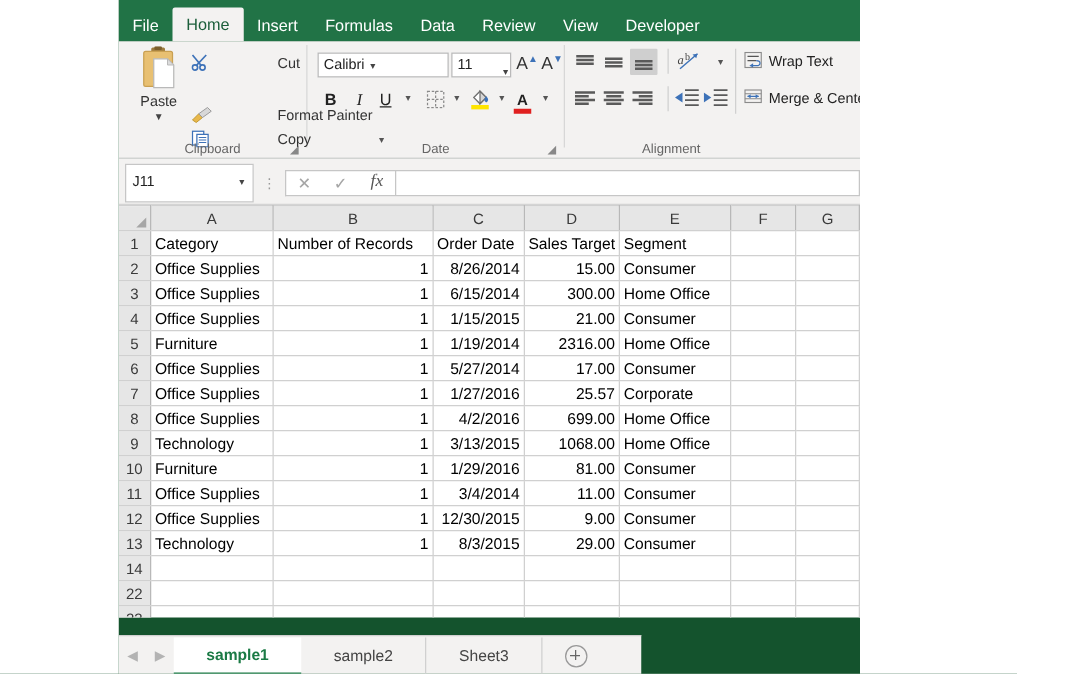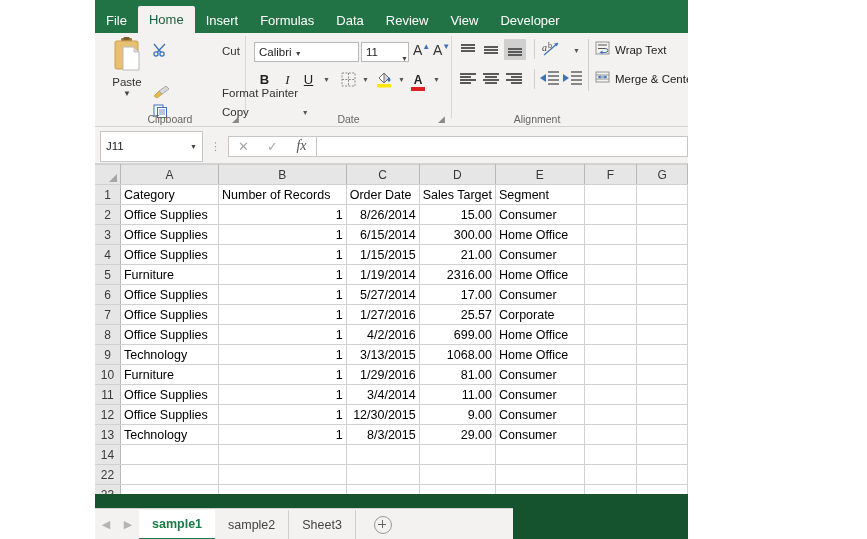--- a/index.html
+++ b/index.html
@@ -139,21 +139,21 @@
   
   .tabbar{
     position:absolute;left:0;top:508px;width:418px;height:31px;
     background:#f3f2f1;border-top:1px solid #d0d0d0;
     display:flex;align-items:center;
   }
   .navarrow{
     width:22px;text-align:center;font-size:11px;color:#b3b3b3;cursor:pointer;
   }
   .stab{
-    padding:0 13px;height:30px;line-height:30px;font-size:12.5px;
+    padding:0 26px;height:30px;line-height:30px;font-size:12.5px;
     color:#444;cursor:pointer;border-right:1px solid #d0d0d0;
   }
   .stab.active{
     background:#ffffff;color:#1b7a45;font-weight:bold;
     border-bottom:2.5px solid #1b7a45;border-right:none;
     height:28px;line-height:28px;
   }
   .addsheet{
     margin-left:18px;width:16px;height:16px;border:1px solid #999;
     border-radius:50%;position:relative;cursor:pointer;

